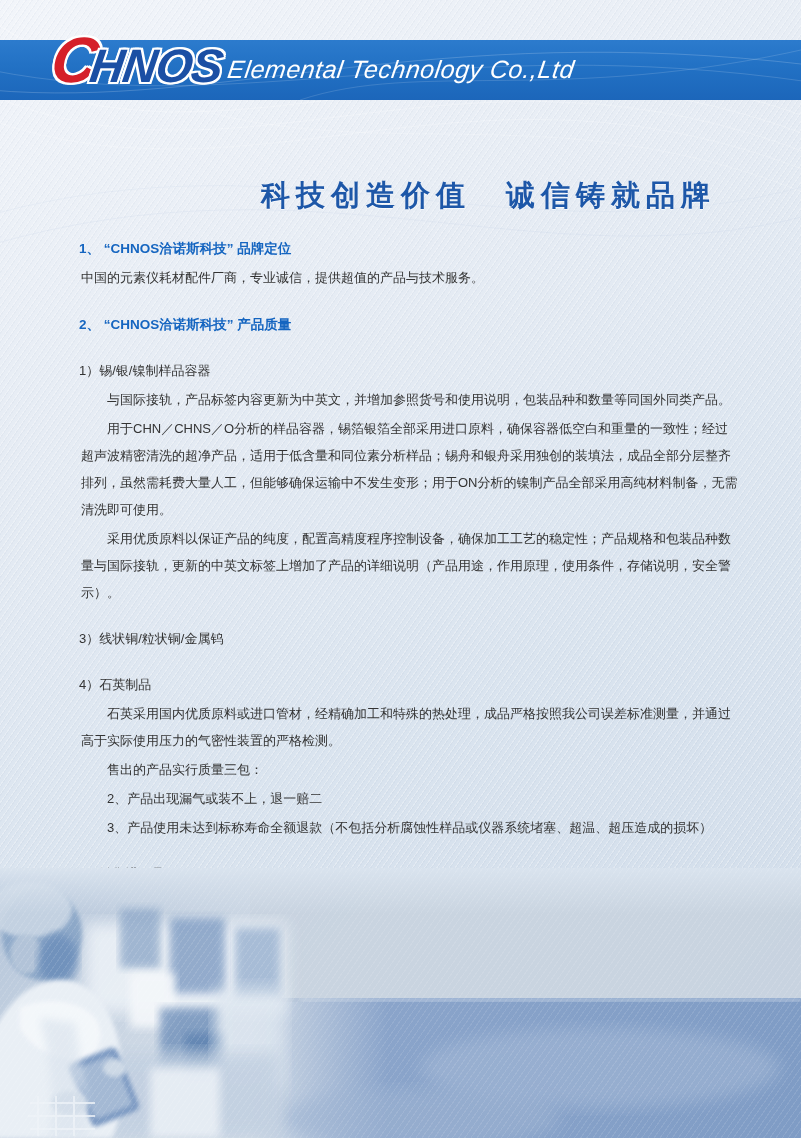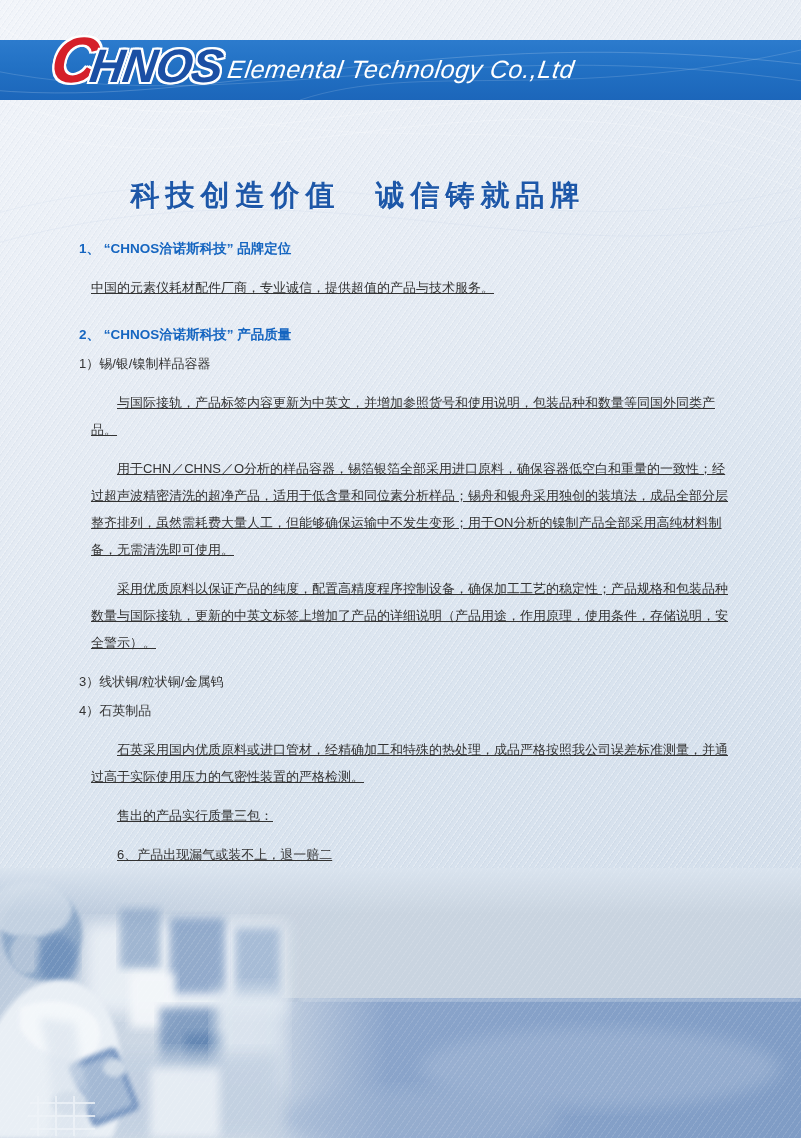--- a/index.html
+++ b/index.html
@@ -32,35 +32,35 @@
     color:#1b4fa4; letter-spacing:-1px; vertical-align:baseline; margin-left:-4px;
     text-shadow:-2px 0 #fff,2px 0 #fff,0 -2px #fff,0 2px #fff,-2px -2px #fff,2px 2px #fff,-2px 2px #fff,2px -2px #fff;
   }
   .company {
     display:inline-block; font-size:25px; font-style:italic; color:#ffffff;
     margin-left:6px; vertical-align:4px; letter-spacing:0.5px;
   }
 
   
   .slogan {
-    position:absolute; top:176px; left:0; width:716px; text-align:center;
+    position:absolute; top:176px; left:0; width:716px; text-align:right;
     font-family:"DejaVu Serif","Liberation Serif",serif;
     font-size:29px; font-weight:bold; color:#1d57a8; letter-spacing:6px;
     text-shadow:0 1px 0 rgba(255,255,255,.6);
   }
 
   
   .content {
     position:absolute; top:221px; left:79px; width:662px;
     font-size:13px; line-height:27px; color:#333333;
   }
   .content h2 { font-size:13.5px; font-weight:bold; color:#1565c0; line-height:27px; margin-top:20px; }
   .content h2:first-child { margin-top:14px; }
-  .content h3 { font-size:13px; font-weight:normal; color:#333333; line-height:27px; margin-top:2px; }
-  .content p { margin:12px;text-decoration:underline; }
+  .content h3 { font-size:13px; font-weight:normal; color:#333333; line-height:27px; margin-top:19px; }
+  .content p { margin:2px; }
   .ind  { text-indent:2em; }
   .li   { padding-left:2em; }
 
   
   .photo { position:absolute; left:0; top:868px; width:801px; height:270px; }
   .photo::after {
     content:""; position:absolute; inset:0; pointer-events:none;
     background:repeating-linear-gradient(125deg, rgba(255,255,255,.10) 0 1px, rgba(0,0,0,0) 1px 5px);
   }
   .photo-fade {
@@ -114,21 +114,21 @@
     <p class="ind">与国际接轨，产品标签内容更新为中英文，并增加参照货号和使用说明，包装品种和数量等同国外同类产品。</p>
     <p class="ind">用于CHN／CHNS／O分析的样品容器，锡箔银箔全部采用进口原料，确保容器低空白和重量的一致性；经过超声波精密清洗的超净产品，适用于低含量和同位素分析样品；锡舟和银舟采用独创的装填法，成品全部分层整齐排列，虽然需耗费大量人工，但能够确保运输中不发生变形；用于ON分析的镍制产品全部采用高纯材料制备，无需清洗即可使用。</p>
 
     <p class="ind">采用优质原料以保证产品的纯度，配置高精度程序控制设备，确保加工工艺的稳定性；产品规格和包装品种数量与国际接轨，更新的中英文标签上增加了产品的详细说明（产品用途，作用原理，使用条件，存储说明，安全警示）。</p>
 
     <h3>3）线状铜/粒状铜/金属钨</h3>
 
     <h3>4）石英制品</h3>
     <p class="ind">石英采用国内优质原料或进口管材，经精确加工和特殊的热处理，成品严格按照我公司误差标准测量，并通过高于实际使用压力的气密性装置的严格检测。</p>
     <p class="ind">售出的产品实行质量三包：</p>
-    <p class="li">6、产品出现漏气或装不上，退一赔二</p>
+    <p class="li">2、产品出现漏气或装不上，退一赔二</p>
     <p class="li">3、产品使用未达到标称寿命全额退款（不包括分析腐蚀性样品或仪器系统堵塞、超温、超压造成的损坏）</p>
 
     <h3>5）销售进口品</h3>
     <p class="ind">我公司供应的进口产品都是向国外知名耗材厂商直接进货，产品质量和厂家的信誉都经过严格考察，进货全部走正规渠道和</p>
   </main>
 
   <div class="photo">
     <svg width="801" height="270" viewBox="0 0 801 270">
       <defs>
         <linearGradient id="bgGrad" x1="0" y1="0" x2="1" y2="0.35">

